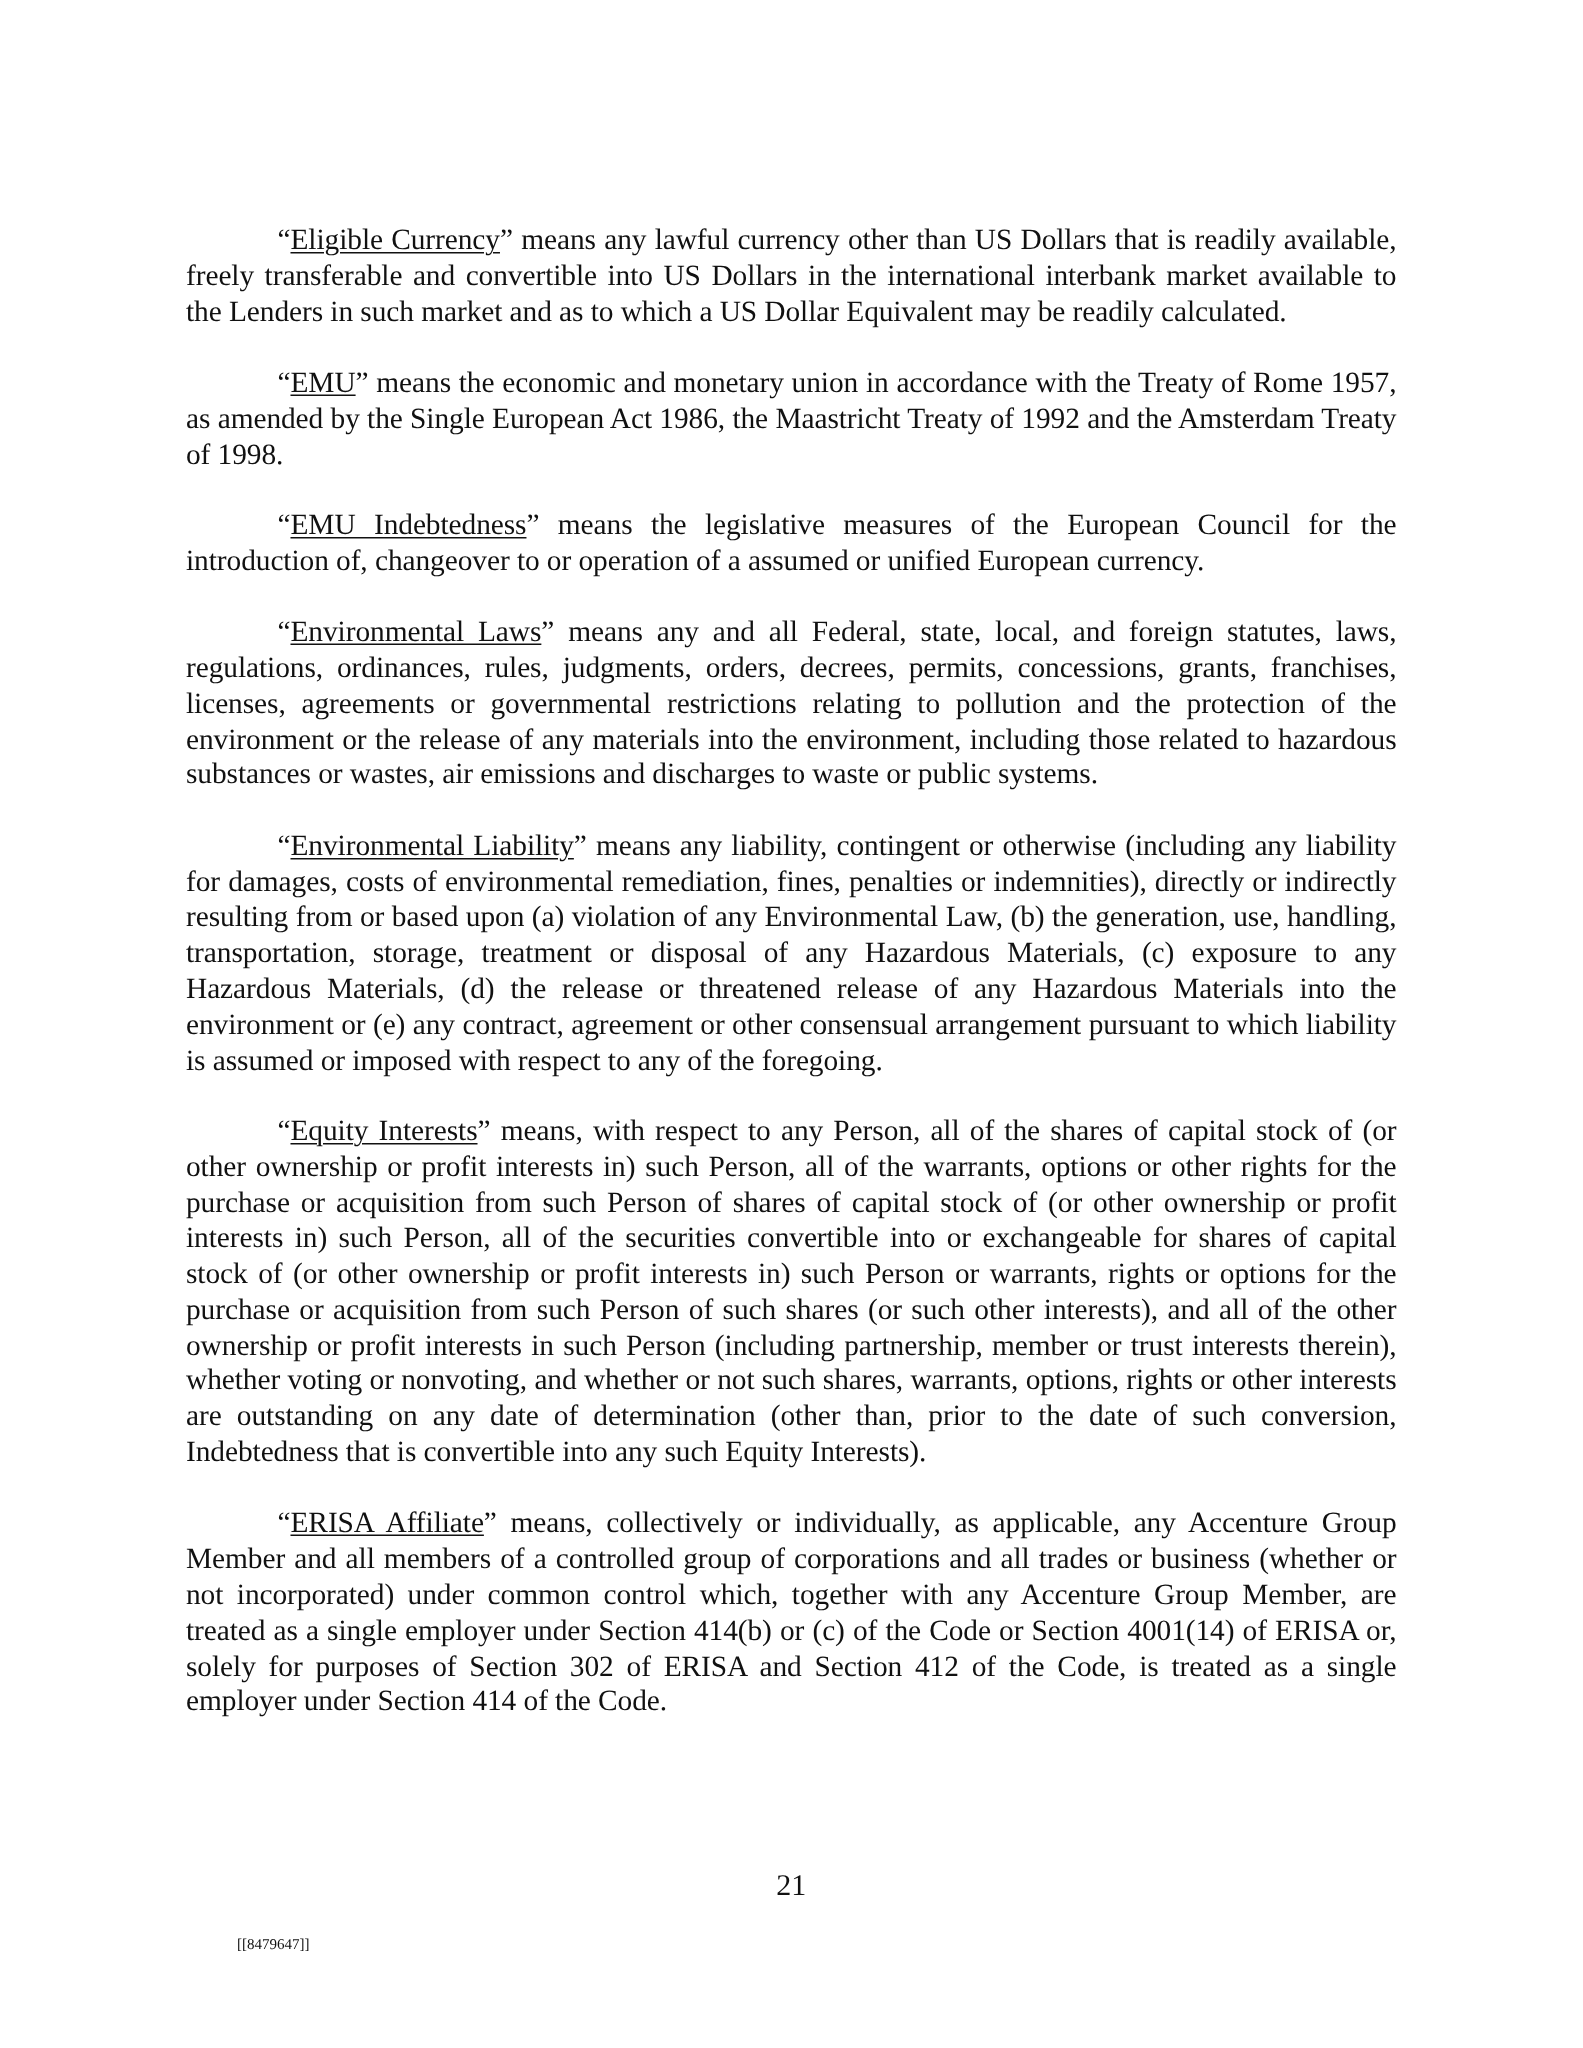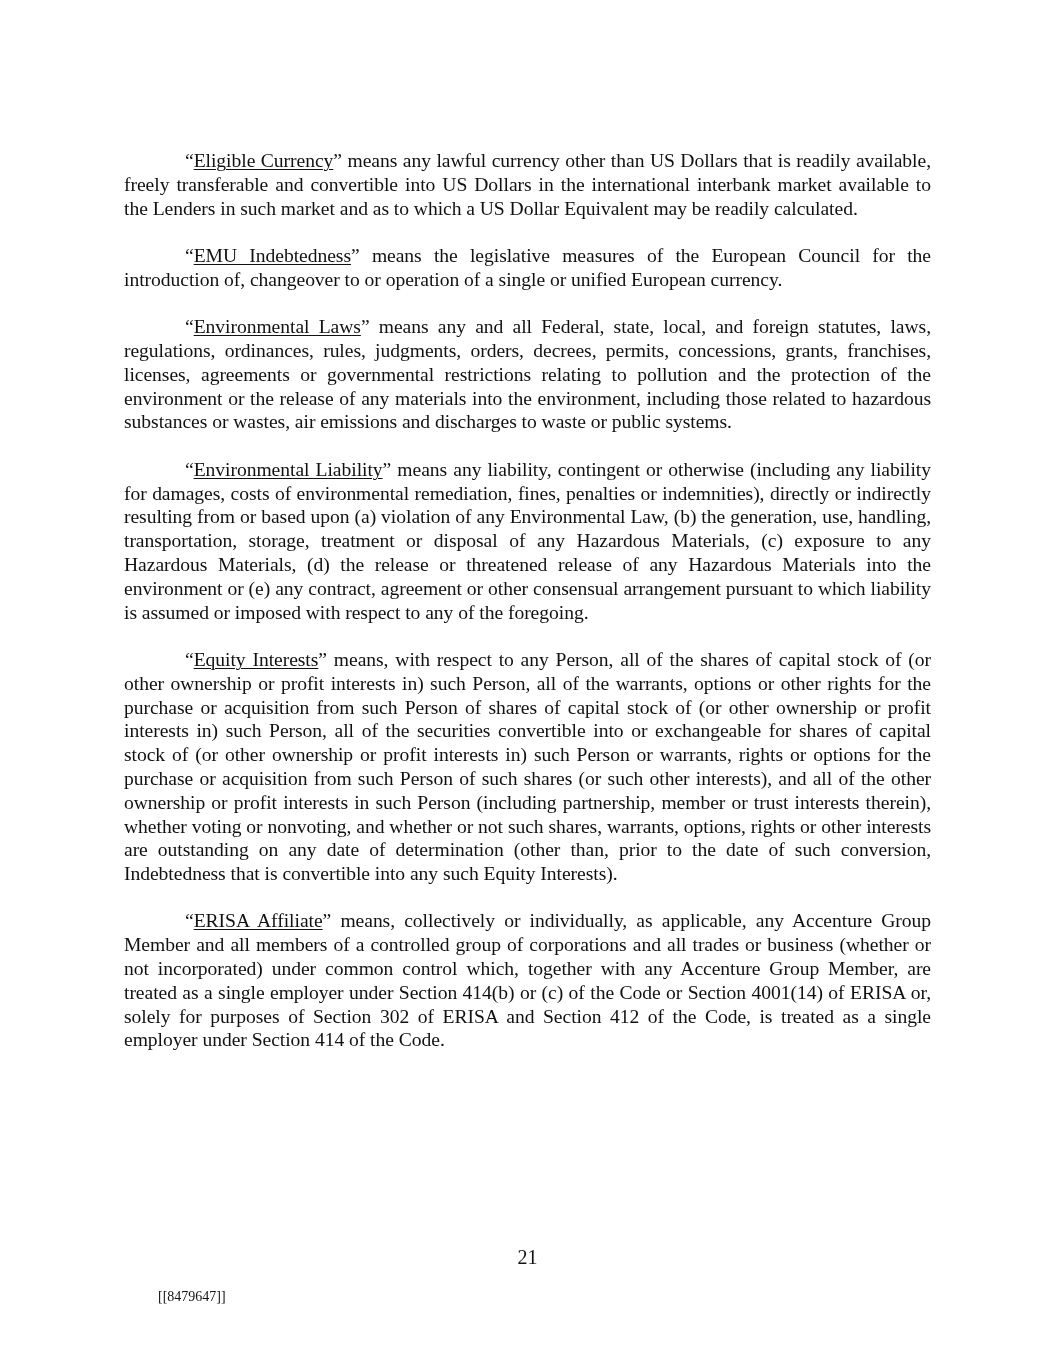--- a/index.html
+++ b/index.html
@@ -41,34 +41,35 @@
     width: 1055px;
     top: 1245px;
     text-align: center;
     font-size: 20px;
     line-height: 24px;
   }
   .doc-id {
     position: absolute;
     left: 124px;
     top: 1291px;
-    font-size: 14px;
+    font-size: 10px;
     line-height: 12px;
     padding-left: 34px;
   }
 </style>
 </head>
 <body>
 
 <div class="page">
 
   <p class="definition"><span>“</span><span class="term">Eligible Currency</span><span>”</span><span> means any lawful currency other than US Dollars that is readily available, freely transferable and convertible into US Dollars in the international interbank market available to the Lenders in such market and as to which a US Dollar Equivalent may be readily calculated.</span></p>
 
+  <p class="definition"><span>“</span><span class="term">EMU</span><span>”</span><span> means the economic and monetary union in accordance with the Treaty of Rome 1957, as amended by the Single European Act 1986, the Maastricht Treaty of 1992 and the Amsterdam Treaty of 1998.</span></p>
 
-  <p class="definition"><span>“</span><span class="term">EMU Indebtedness</span><span>”</span><span> means the legislative measures of the European Council for the introduction of, changeover to or operation of a single or unified European currency.</span></p>
+  <p class="definition"><span>“</span><span class="term">EMU Indebtedness</span><span>”</span><span> means the legislative measures of the European Council for the introduction of, changeover to or operation of a assumed or unified European currency.</span></p>
 
   <p class="definition"><span>“</span><span class="term">Environmental Laws</span><span>”</span><span> means any and all Federal, state, local, and foreign statutes, laws, regulations, ordinances, rules, judgments, orders, decrees, permits, concessions, grants, franchises, licenses, agreements or governmental restrictions relating to pollution and the protection of the environment or the release of any materials into the environment, including those related to hazardous substances or wastes, air emissions and discharges to waste or public systems.</span></p>
 
   <p class="definition"><span>“</span><span class="term">Environmental Liability</span><span>”</span><span> means any liability, contingent or otherwise (including any liability for damages, costs of environmental remediation, fines, penalties or indemnities), directly or indirectly resulting from or based upon (a)&nbsp;violation of any Environmental Law, (b)&nbsp;the generation, use, handling, transportation, storage, treatment or disposal of any Hazardous Materials, (c)&nbsp;exposure to any Hazardous Materials, (d)&nbsp;the release or threatened release of any Hazardous Materials into the environment or (e)&nbsp;any contract, agreement or other consensual arrangement pursuant to which liability is assumed or imposed with respect to any of the foregoing.</span></p>
 
   <p class="definition"><span>“</span><span class="term">Equity Interests</span><span>”</span><span> means, with respect to any Person, all of the shares of capital stock of (or other ownership or profit interests in) such Person, all of the warrants, options or other rights for the purchase or acquisition from such Person of shares of capital stock of (or other ownership or profit interests in) such Person, all of the securities convertible into or exchangeable for shares of capital stock of (or other ownership or profit interests in) such Person or warrants, rights or options for the purchase or acquisition from such Person of such shares (or such other interests), and all of the other ownership or profit interests in such Person (including partnership, member or trust interests therein), whether voting or nonvoting, and whether or not such shares, warrants, options, rights or other interests are outstanding on any date of determination (other than, prior to the date of such conversion, Indebtedness that is convertible into any such Equity Interests).</span></p>
 
 
   <p class="definition"><span>“</span><span class="term">ERISA Affiliate</span><span>”</span><span> means, collectively or individually, as applicable, any Accenture Group Member and all members of a controlled group of corporations and all trades or business (whether or not incorporated) under common control which, together with any Accenture Group Member, are treated as a single employer under Section 414(b) or (c) of the Code or Section 4001(14) of ERISA or, solely for purposes of Section 302 of ERISA and Section 412 of the Code, is treated as a single employer under Section 414 of the Code.</span></p>
 

